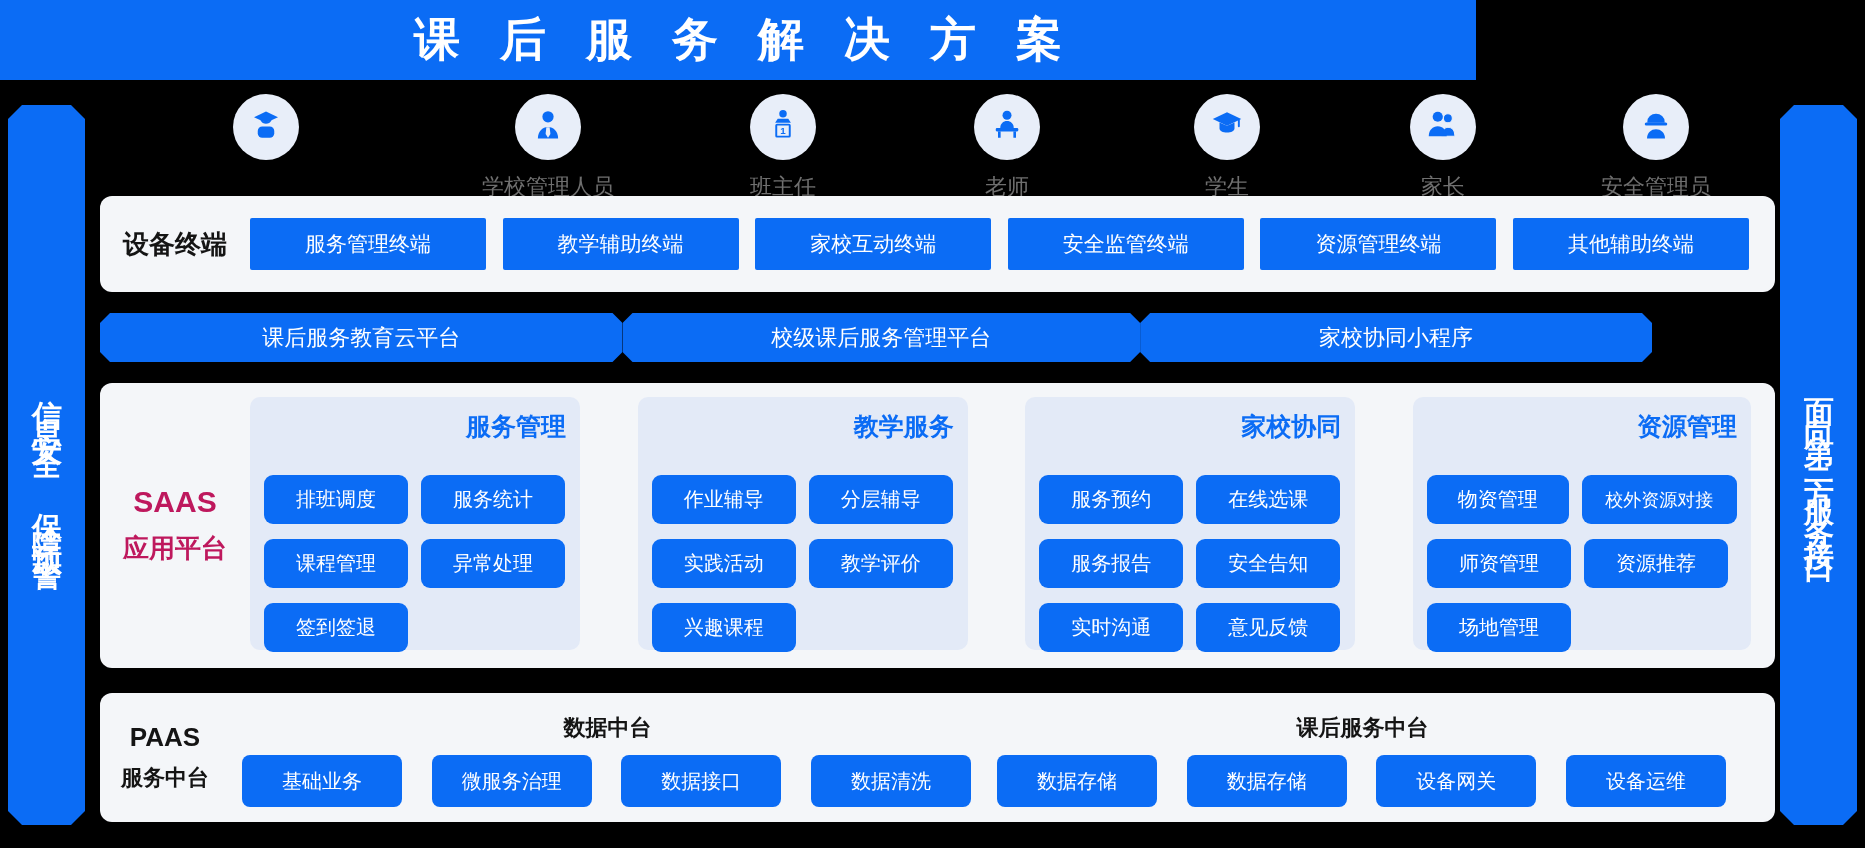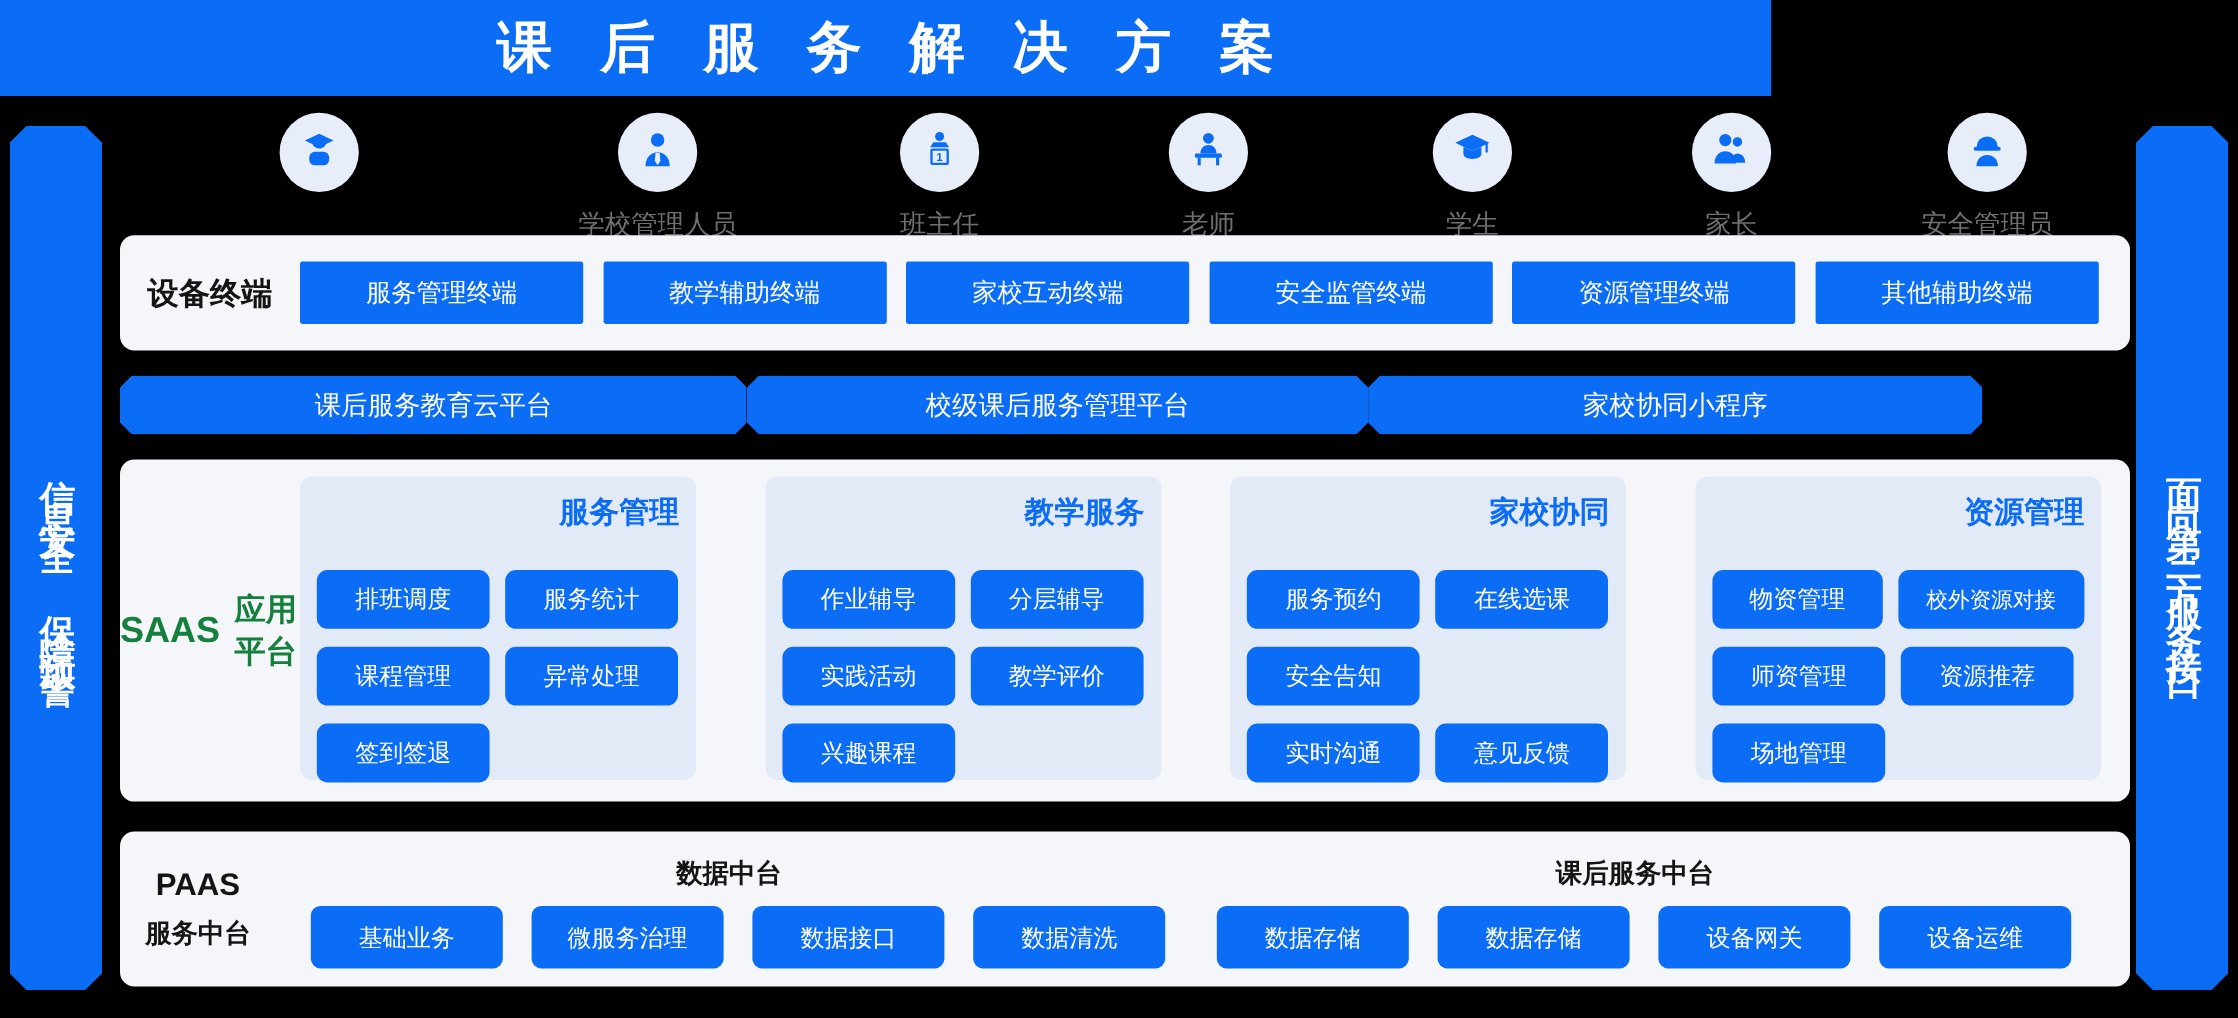--- a/index.html
+++ b/index.html
@@ -45,21 +45,21 @@
     display:flex;align-items:center;justify-content:center;border-radius:2px;white-space:nowrap;}
 
   
   .bars{position:absolute;left:100px;top:313px;width:1552px;display:flex;justify-content:space-between;}
   .bar{width:539px;height:49px;background:var(--blue);color:#fff;font-size:22px;
     display:flex;align-items:center;justify-content:center;white-space:nowrap;
     clip-path:polygon(10px 0,calc(100% - 10px) 0,100% 10px,100% calc(100% - 10px),calc(100% - 10px) 100%,10px 100%,0 calc(100% - 10px),0 10px);}
 
   
   .saas-panel{top:383px;height:285px;display:flex;align-items:stretch;}
-  .saas-label{flex:0 0 150px;display:flex;flex-direction:row;align-items:center;justify-content:center;gap:12px;color:#15803d;font-weight:bold;}
+  .saas-label{flex:0 0 150px;display:flex;flex-direction:column;align-items:center;justify-content:center;gap:12px;color:#be185d;font-weight:bold;}
   .saas-label .l1{font-size:30px;}
   .saas-label .l2{font-size:26px;}
   .saas-groups{flex:1;display:flex;justify-content:space-between;padding:14px 24px 18px 0;}
   .saas-group{width:330px;background:var(--groupbox);border-radius:10px;padding:13px 14px 0;}
   .saas-group:last-child{width:338px;}
   .saas-group-title{text-align:right;font-size:25px;font-weight:bold;color:var(--blue);margin-bottom:32px;white-space:nowrap;}
   .saas-rows{display:flex;flex-direction:column;gap:15px;}
   .saas-row{display:flex;gap:13px;}
   .btn-saas{width:144px;height:49px;background:var(--blue);color:#fff;font-size:20px;border-radius:9px;
     display:flex;align-items:center;justify-content:center;white-space:nowrap;}
@@ -68,21 +68,21 @@
   
   .paas-panel{top:693px;height:129px;display:flex;align-items:stretch;}
   .paas-label{flex:0 0 130px;display:flex;flex-direction:column;align-items:center;justify-content:center;gap:10px;color:#141414;font-weight:bold;}
   .paas-label .l1{font-size:26px;}
   .paas-label .l2{font-size:22px;}
   .paas-sections{flex:1;display:flex;padding-right:35px;}
   .paas-section{flex:1;display:flex;flex-direction:column;padding-top:20px;}
   .paas-section-title{text-align:center;font-size:22px;font-weight:bold;color:#141414;}
   .paas-buttons{display:flex;justify-content:space-between;margin-top:12px;padding:0 14px 0 12px;}
   .btn-paas{width:160px;height:52px;background:var(--blue);color:#fff;font-size:20px;border-radius:8px;
-    display:flex;align-items:center;justify-content:center;white-space:nowrap;margin-left:17px;}
+    display:flex;align-items:center;justify-content:center;white-space:nowrap;}
 </style>
 </head>
 <body>
 
 <div class="stage">
 
   <div class="banner">
     <div class="banner-title">课后服务解决方案</div>
   </div>
 
@@ -229,20 +229,21 @@
           </div>
         </div>
         <div class="saas-group">
           <div class="saas-group-title">家校协同</div>
           <div class="saas-rows">
             <div class="saas-row">
               <div class="btn-saas">服务预约</div>
               <div class="btn-saas">在线选课</div>
             </div>
             <div class="saas-row">
+              <div class="btn-saas">服务报告</div>
               <div class="btn-saas">安全告知</div>
             </div>
             <div class="saas-row">
               <div class="btn-saas">实时沟通</div>
               <div class="btn-saas">意见反馈</div>
             </div>
           </div>
         </div>
         <div class="saas-group">
           <div class="saas-group-title">资源管理</div>

